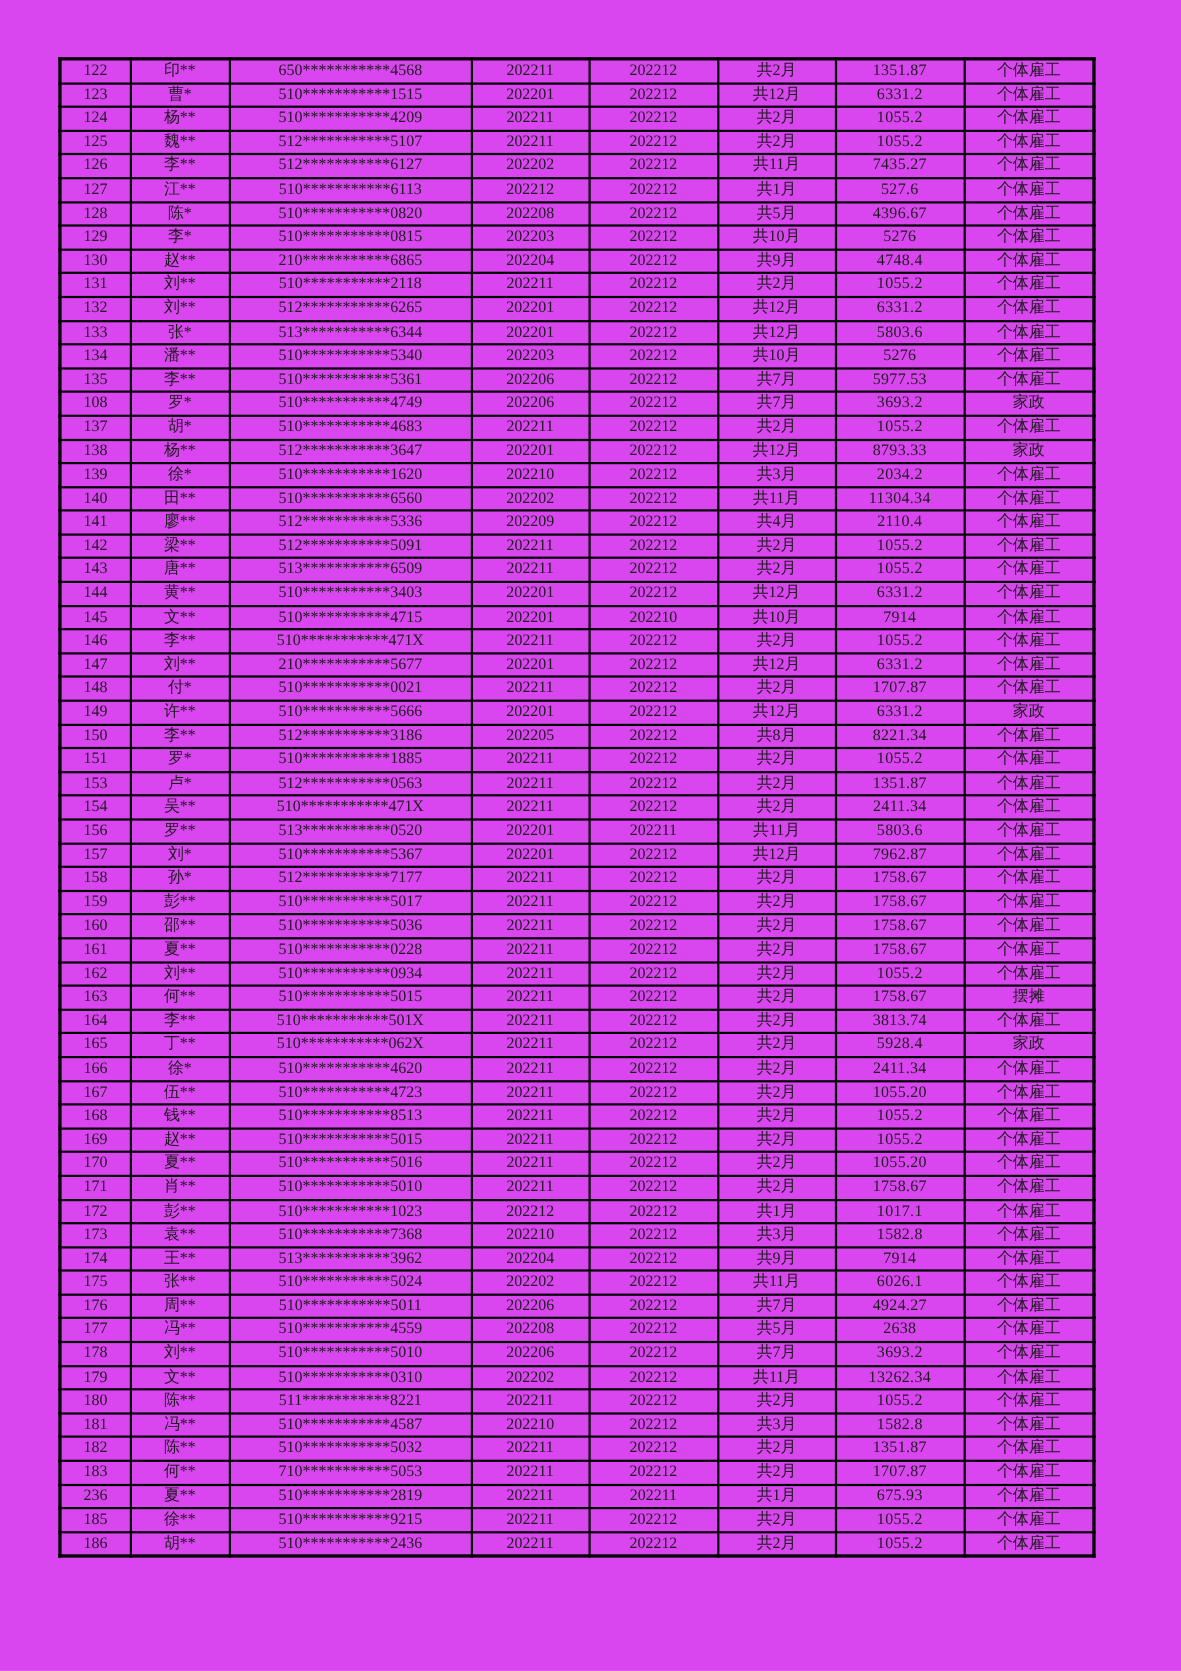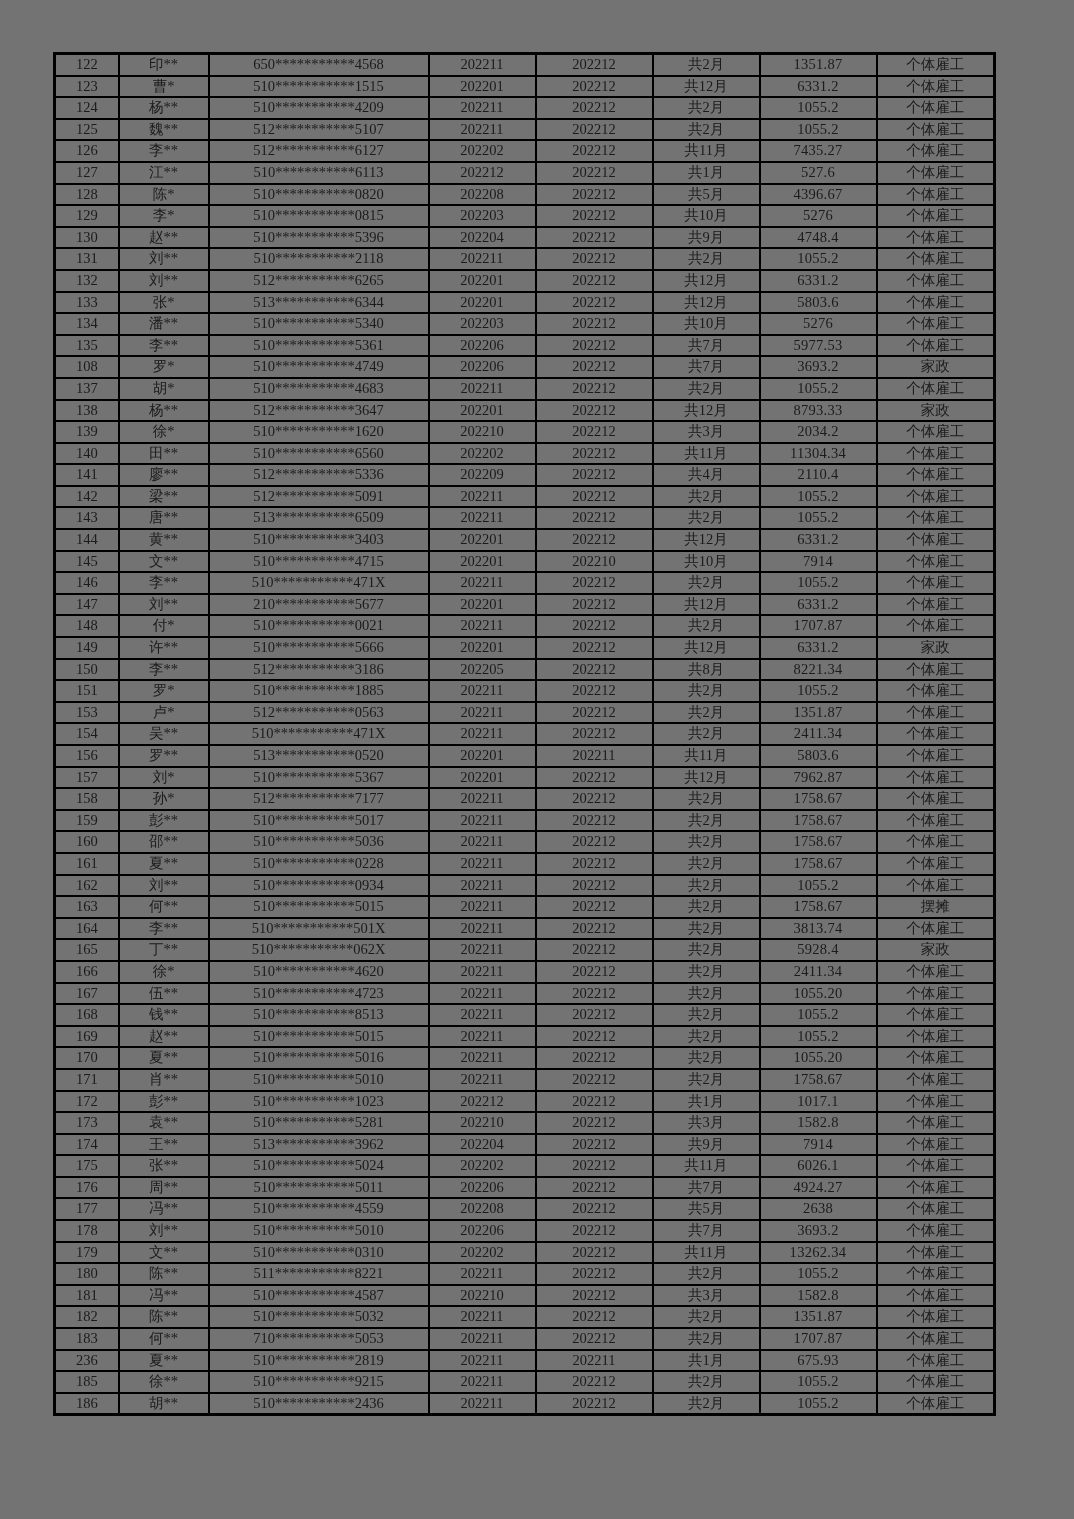--- a/index.html
+++ b/index.html
@@ -11,21 +11,21 @@
     width: 1074px;
     height: 1519px;
     position: relative;
     overflow: hidden;
   }
   .page {
     position: absolute;
     left: 0; top: 0;
     width: 1074px;
     height: 1519px;
-    background: #737373;
+    background: #d946ef;
   }
   table.subsidy-table {
     position: absolute;
     left: 53px;
     top: 52px;
     width: 940px;
     border-collapse: collapse;
     table-layout: fixed;
     border: 3px solid #000000;
     font-family: "Liberation Serif", "DejaVu Serif", serif;
@@ -136,21 +136,21 @@
           <td class="col-id_number">510***********0815</td>
           <td class="col-start_month">202203</td>
           <td class="col-end_month">202212</td>
           <td class="col-duration">共10月</td>
           <td class="col-amount">5276</td>
           <td class="col-category">个体雇工</td>
         </tr>
         <tr>
           <td class="col-index">130</td>
           <td class="col-name">赵**</td>
-          <td class="col-id_number">510***********5396</td>
+          <td class="col-id_number">210***********6865</td>
           <td class="col-start_month">202204</td>
           <td class="col-end_month">202212</td>
           <td class="col-duration">共9月</td>
           <td class="col-amount">4748.4</td>
           <td class="col-category">个体雇工</td>
         </tr>
         <tr>
           <td class="col-index">131</td>
           <td class="col-name">刘**</td>
           <td class="col-id_number">510***********2118</td>
@@ -546,21 +546,21 @@
           <td class="col-id_number">510***********1023</td>
           <td class="col-start_month">202212</td>
           <td class="col-end_month">202212</td>
           <td class="col-duration">共1月</td>
           <td class="col-amount">1017.1</td>
           <td class="col-category">个体雇工</td>
         </tr>
         <tr>
           <td class="col-index">173</td>
           <td class="col-name">袁**</td>
-          <td class="col-id_number">510***********5281</td>
+          <td class="col-id_number">510***********7368</td>
           <td class="col-start_month">202210</td>
           <td class="col-end_month">202212</td>
           <td class="col-duration">共3月</td>
           <td class="col-amount">1582.8</td>
           <td class="col-category">个体雇工</td>
         </tr>
         <tr>
           <td class="col-index">174</td>
           <td class="col-name">王**</td>
           <td class="col-id_number">513***********3962</td>

